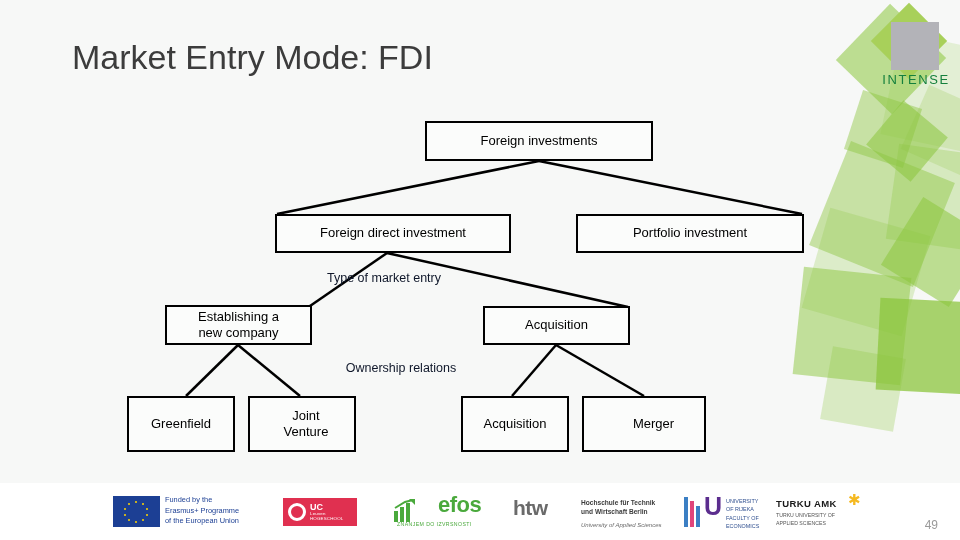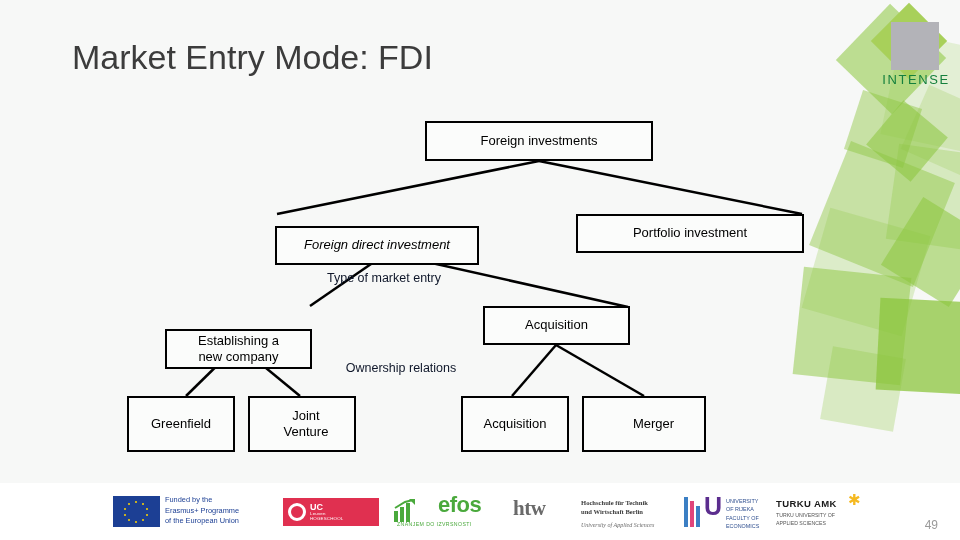--- a/index.html
+++ b/index.html
@@ -157,21 +157,21 @@
     font-size: 7.4px;
     line-height: 1.45;
     color: #1c3f94;
     white-space: nowrap;
   }
   
   #uc-box {
     position: absolute;
     left: 0;
     top: 6px;
-    width: 96px;
+    width: 74px;
     height: 28px;
     background: #e03050;
     display: flex;
     align-items: center;
   }
   #uc-ring {
     width: 18px; height: 18px;
     margin-left: 5px;
     border: 3.5px solid #ffffff;
     border-radius: 50%;
@@ -282,29 +282,29 @@
       <line x1="238" y1="345" x2="300" y2="396" stroke="#000" stroke-width="2.5"></line>
 
       <line x1="556" y1="345" x2="512" y2="396" stroke="#000" stroke-width="2.5"></line>
       <line x1="556" y1="345" x2="644" y2="396" stroke="#000" stroke-width="2.5"></line>
     </svg>
 
     <div class="node" style="left:425px; top:121px; width:228px; height:40px;">
       <span>Foreign investments</span>
     </div>
 
-    <div class="node" style="left:275px; top:226px; width:204px; height:39px;font-style:italic;">
+    <div class="node" style="left:275px; top:214px; width:236px; height:39px;">
       <span>Foreign direct investment</span>
     </div>
 
     <div class="node" style="left:576px; top:214px; width:228px; height:39px;">
       <span>Portfolio investment</span>
     </div>
 
-    <div class="node" style="left:165px; top:305px; width:147px; height:40px;margin-top:24px;">
+    <div class="node" style="left:165px; top:305px; width:147px; height:40px;">
       <div>
         <span>Establishing a</span>
         <span>new company</span>
       </div>
     </div>
 
     <div class="node" style="left:483px; top:306px; width:147px; height:39px;">
       <span>Acquisition</span>
     </div>
 
@@ -375,21 +375,21 @@
         <rect x="1" y="12" width="4" height="11" fill="#4aa93c"></rect>
         <rect x="7" y="8" width="4" height="15" fill="#4aa93c"></rect>
         <rect x="13" y="4" width="4" height="19" fill="#4aa93c"></rect>
         <path d="M2 9 L12 3 L20 1" stroke="#4aa93c" stroke-width="2" fill="none"></path>
         <path d="M16 0 L22 0 L22 6 Z" fill="#4aa93c"></path>
       </svg>
       <div class="efos-main">efos</div>
       <div class="efos-sub">ZNANJEM DO IZVRSNOSTI</div>
     </div>
 
-    <div class="flogo" style="left:513px; width:200px;font-family:Liberation Serif, serif;">
+    <div class="flogo" style="left:513px; width:200px;">
       <div class="htw-main">
         <span>htw</span>
       </div>
       <div class="htw-text">
         <div>Hochschule für Technik</div>
         <div>und Wirtschaft Berlin</div>
       </div>
       <div class="htw-sub">University of Applied Sciences</div>
     </div>
 

